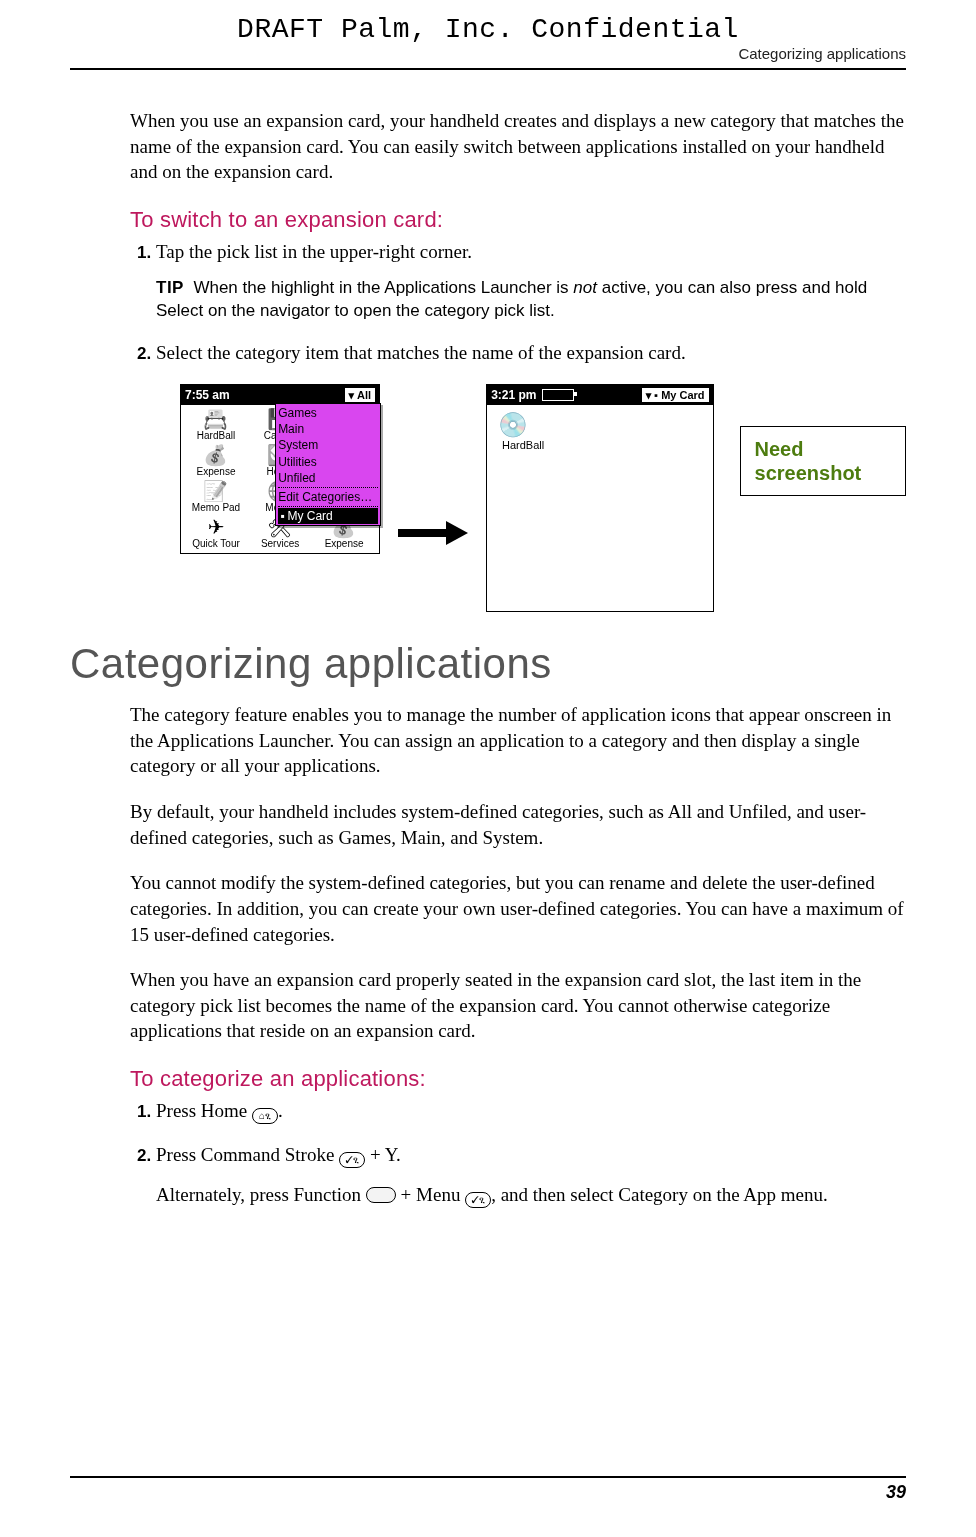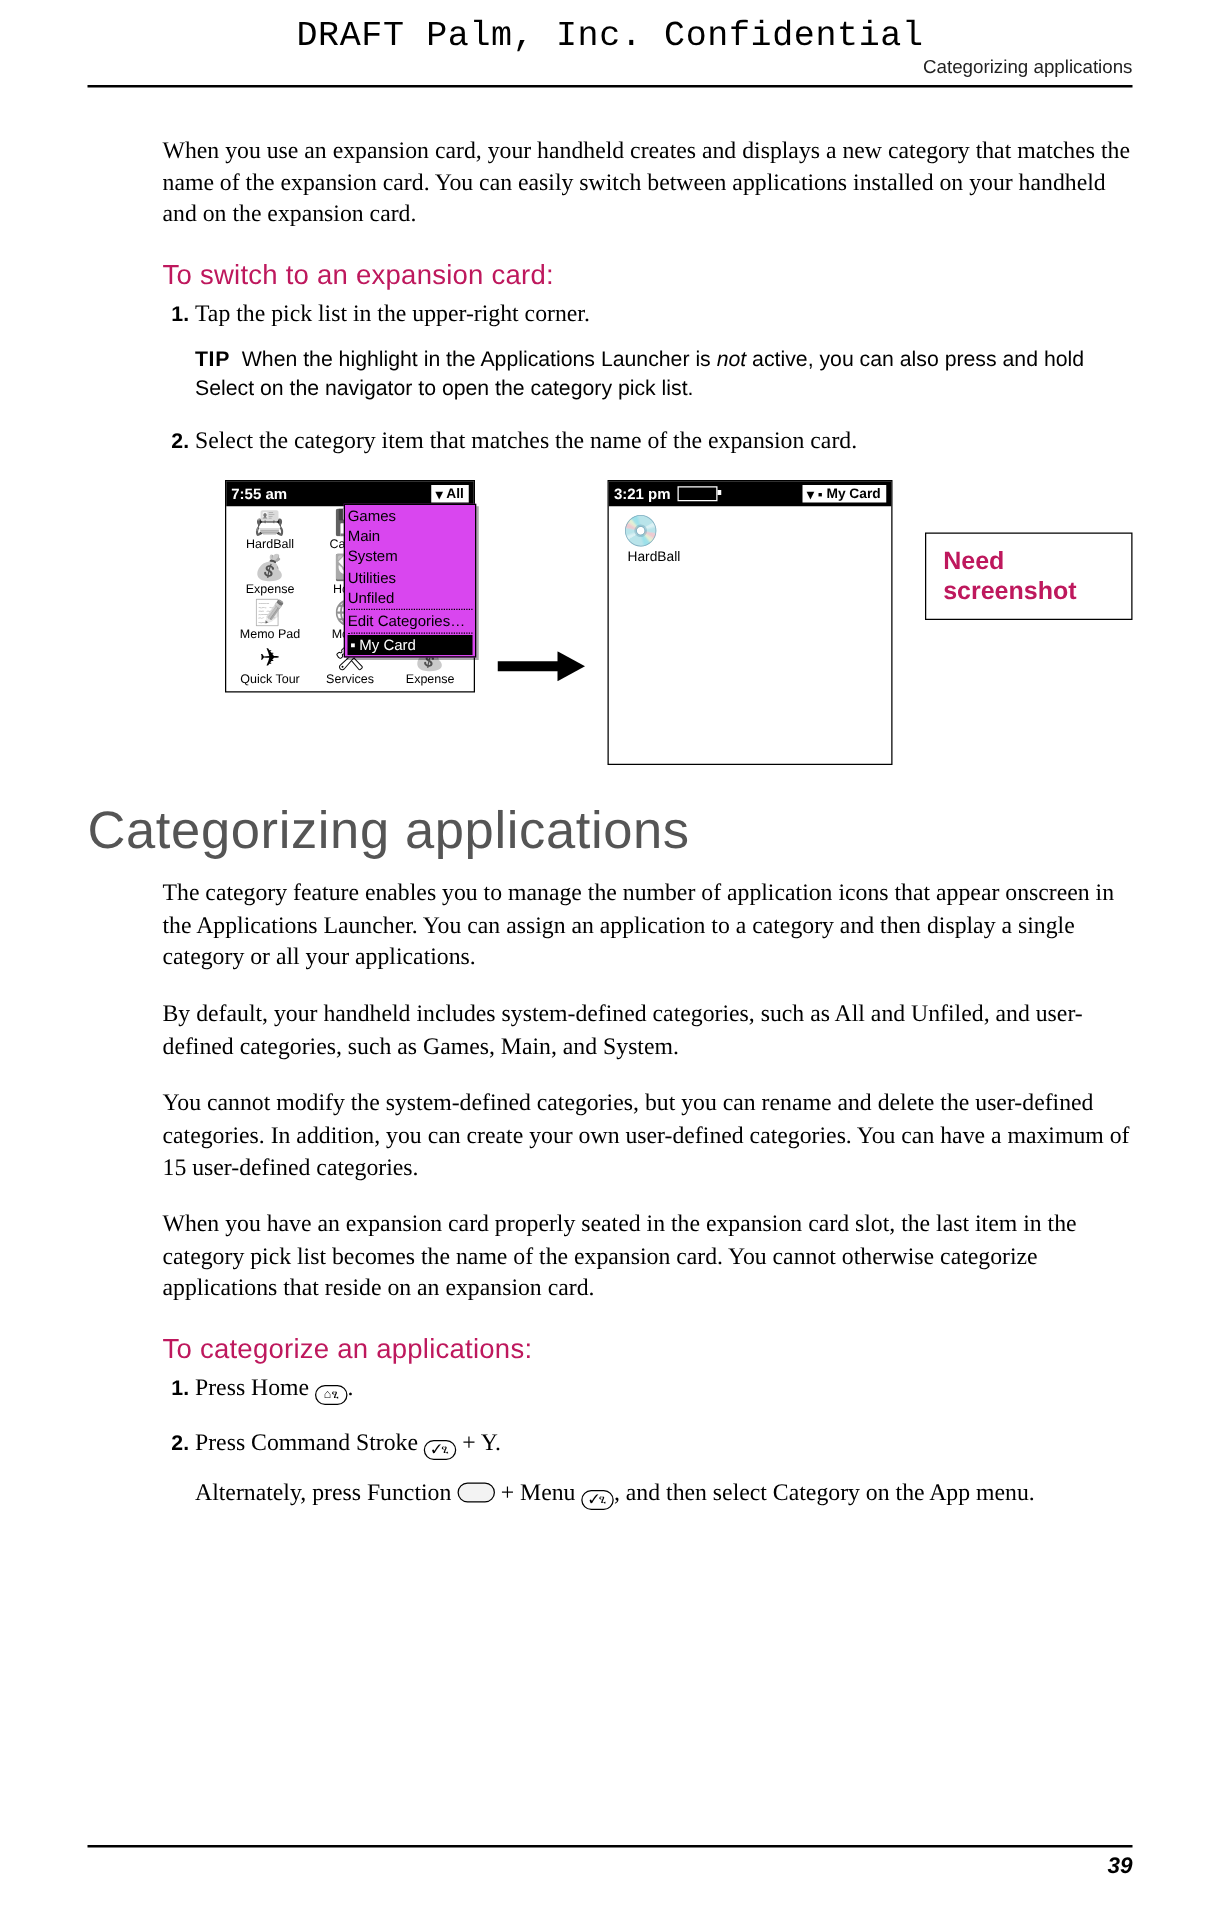--- a/index.html
+++ b/index.html
@@ -195,21 +195,21 @@
     display: block;
     text-align: center;
     width: 40px;
   }
   .need-box {
     border: 1px solid #000;
     padding: 10px 14px;
     font-family: Arial, Helvetica, sans-serif;
     font-weight: bold;
     font-size: 20px;
-    color: #be185d;
+    color: #4d7c0f;
     width: 150px;
     line-height: 1.2;
     align-self: flex-start;
     margin-top: 42px;
     margin-left: 8px;
   }
   h1.section {
     font-family: "Arial Narrow", Arial, sans-serif;
     font-stretch: condensed;
     font-weight: 400;

